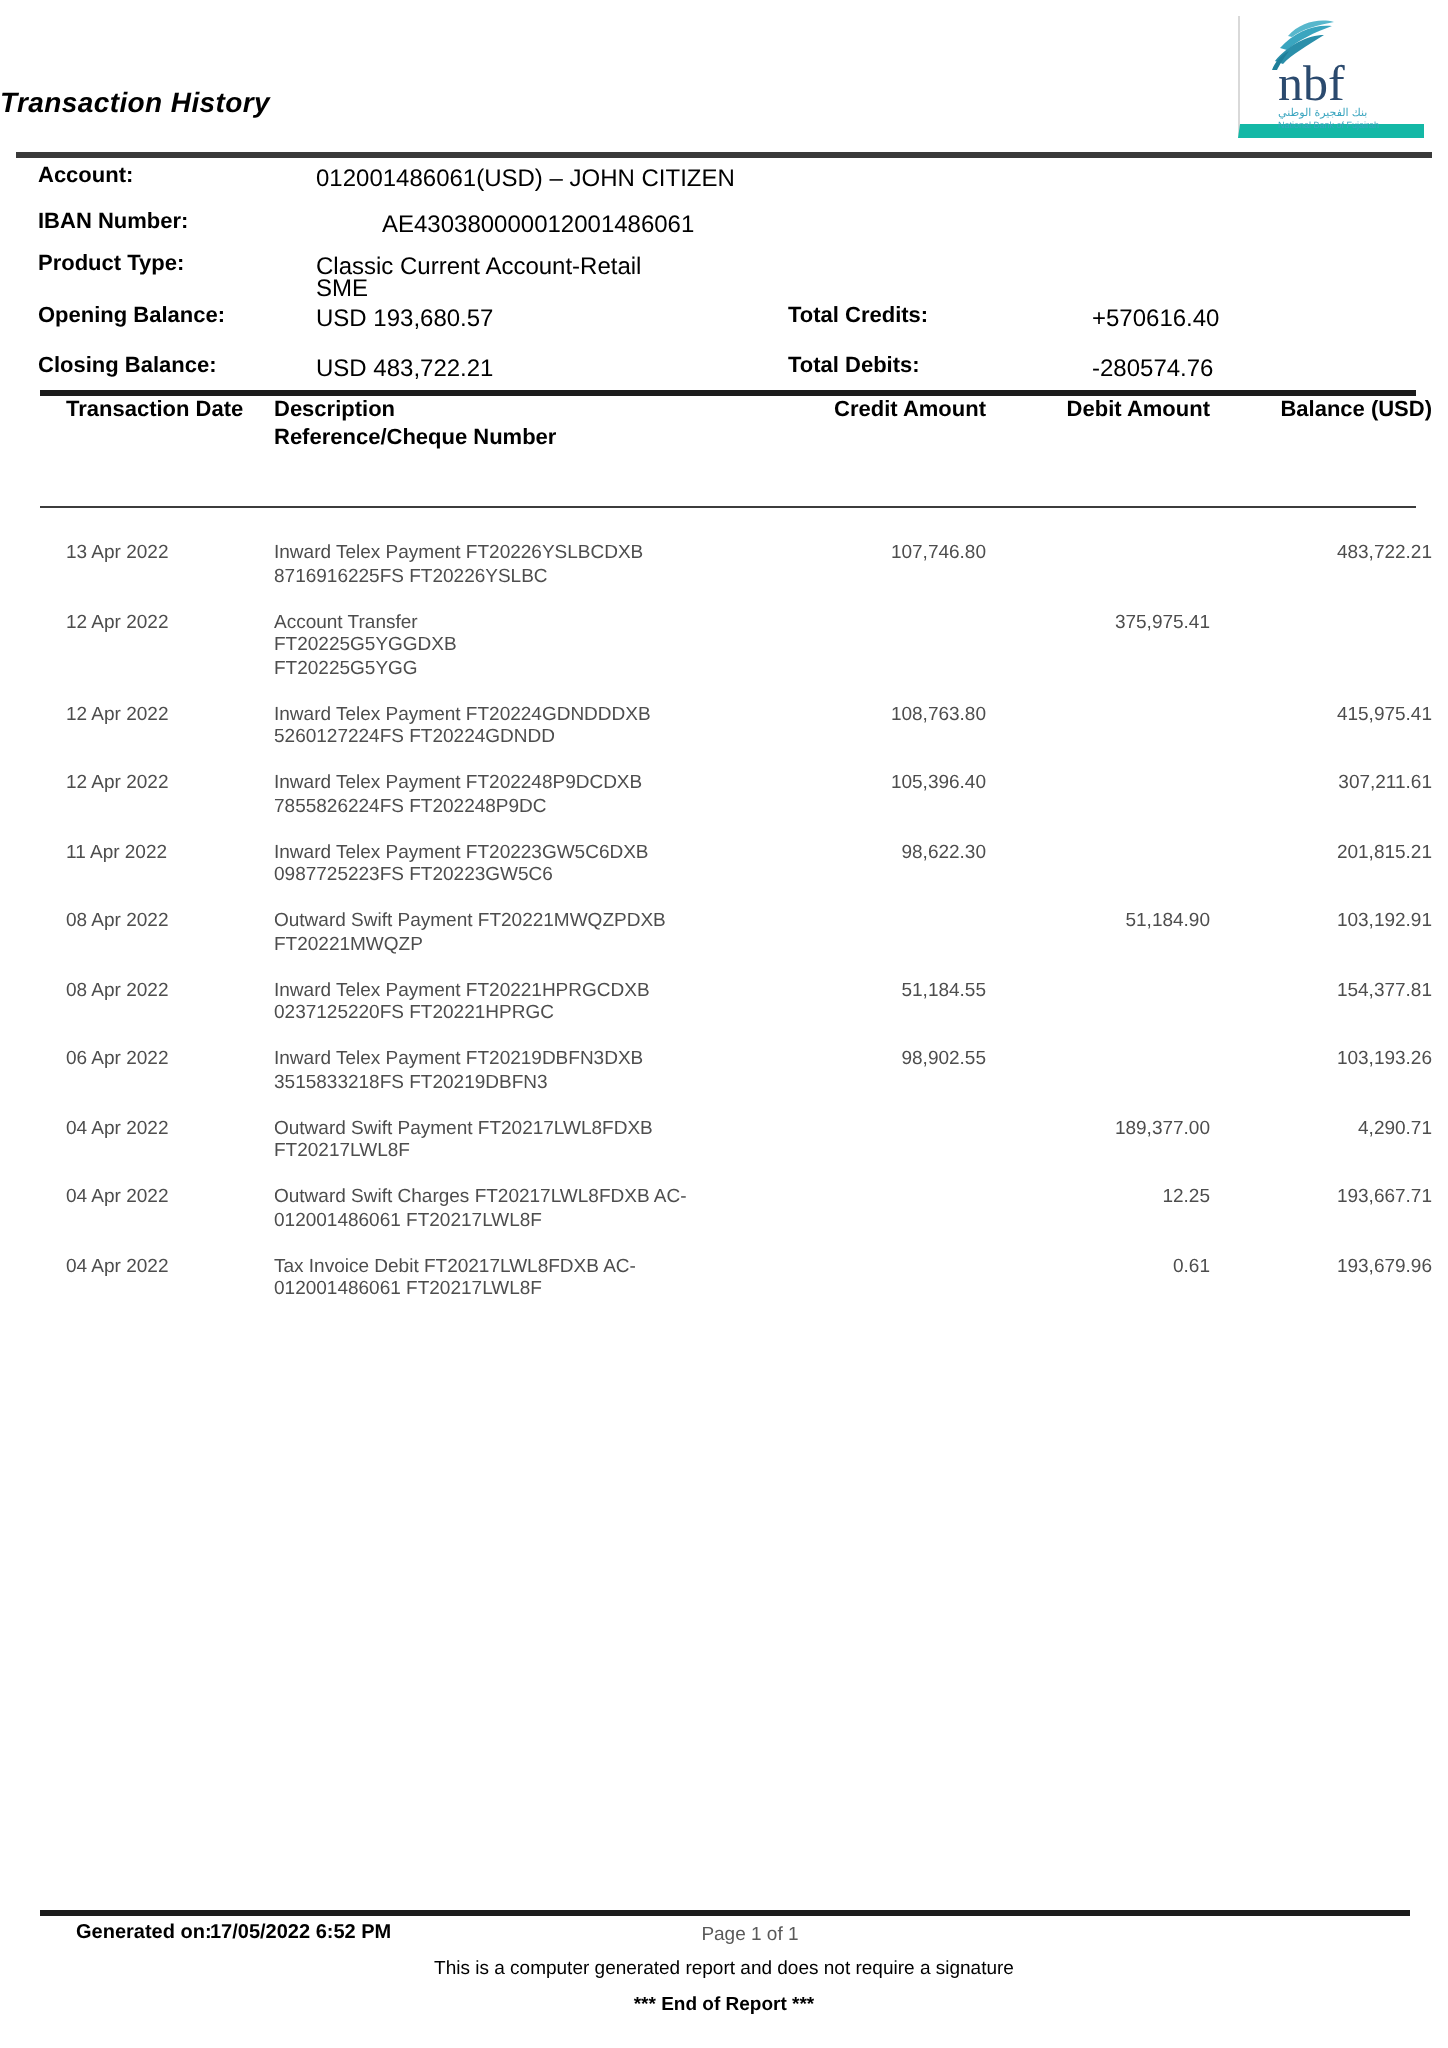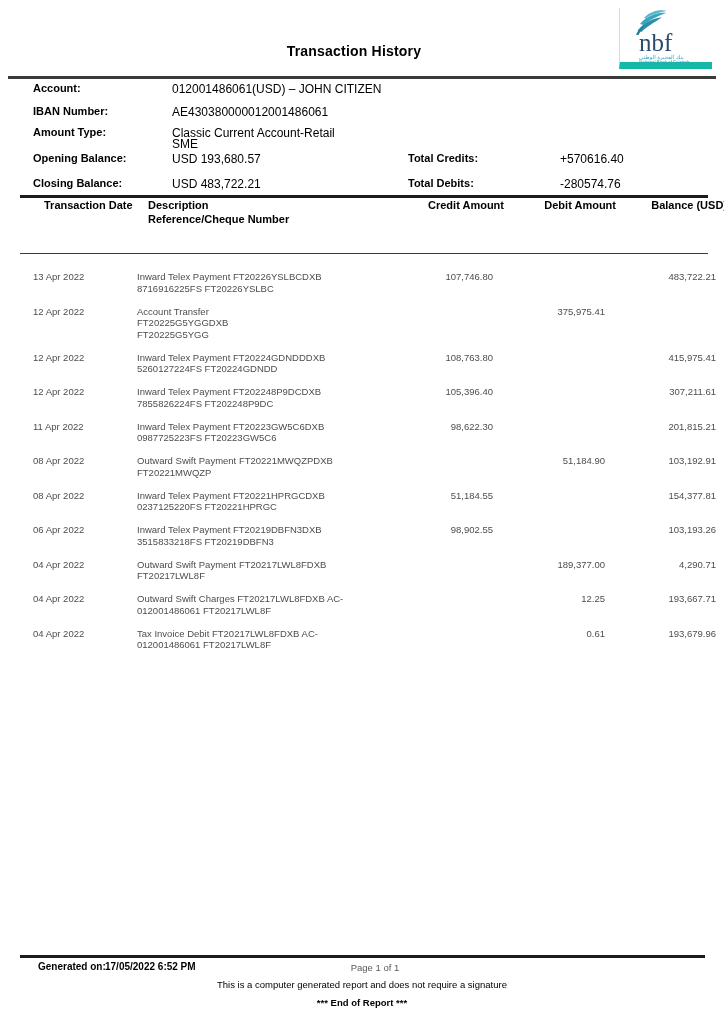--- a/index.html
+++ b/index.html
@@ -7,50 +7,50 @@
     width:724px; height:1024px; background:#ffffff; position:relative;
     font-family:"Liberation Sans", sans-serif; color:#000; overflow:hidden;
   }
   .rule { position:absolute; background:#2e2e2e; }
   #rule-title { top:76px;  left:8px;  width:708px; height:2.5px; background:#3a3a3a; }
   #rule-acct  { top:195px; left:20px; width:688px; height:2.5px; background:#1c1c1c; }
   #rule-head  { top:253px; left:20px; width:688px; height:1.3px; background:#3c3c3c; }
   #rule-foot  { top:955px; left:20px; width:685px; height:2.5px; background:#1c1c1c; }
 
   .title {
-    position:absolute; top:43px; left:0; width:708px; text-align:center;
-    font-size:14px; font-weight:bold; letter-spacing:0.2px;
+    position:absolute; top:43px; left:0; width:708px; text-align:left;
+    font-size:14px; font-weight:bold; letter-spacing:0.2px;font-style:italic;
   }
 
   
   .logo {
     position:absolute; top:8px; left:619px; width:93px; height:61px;
     border-left:1px solid #d9d9d9; border-bottom:7px solid #14b8a6;
     box-sizing:border-box; padding:1px 0 0 7px;
   }
   .logo-bird { display:block; margin-left:6px; }
   .logo-brand {
     font-family:"Liberation Serif", serif; font-size:25px; line-height:20px;
     color:#2b4a6e; margin:-3px 0 1px 12px;
   }
   .logo-arabic  { font-size:5.5px; line-height:6px; color:#3aa5bf; margin-left:12px; direction:rtl; text-align:left; width:52px; }
   .logo-english { font-size:4.5px; line-height:5px; color:#3aa5bf; margin-left:12px; transform-origin:left; }
 
   
   .acct { position:absolute; top:82px; left:0; width:724px; }
-  .acct-row { display:grid; grid-template-columns:139px 236px 152px 197px; padding-left:33px; }
-  .acct-row.r1 { height:23px; } .acct-row.r2 { height:21px; }
+  .acct-row { display:grid; grid-template-columns:139px 236px 152px 197px; padding-left:19px; }
+  .acct-row.r1 { height:23px; } .acct-row.r2 { height:21px;gap:33px; }
   .acct-row.r3 { height:26px; } .acct-row.r4 { height:25px; } .acct-row.r5 { height:18px; }
   .acct-label, .acct-label2 { font-size:11px; font-weight:bold; line-height:13px; }
   .acct-value, .acct-value2 { font-size:12px; font-weight:normal; line-height:11px; white-space:pre-line; padding-top:2px; }
 
   
   .thead {
     position:absolute; top:199px; left:0; width:724px;
-    display:grid; grid-template-columns:104px 240px 116px 112px 111px; padding-left:44px;
+    display:grid; grid-template-columns:104px 240px 116px 112px 111px; padding-left:33px;
     font-size:11px; font-weight:bold; line-height:13.5px; box-sizing:border-box;
   }
   .th-desc { white-space:pre-line; }
   .num { text-align:right; }
 
   
   .tbody { position:absolute; top:271px; left:0; width:724px; }
   .txn-row {
     display:grid; grid-template-columns:104px 240px 116px 112px 111px; padding-left:33px;
     margin-bottom:11.5px; font-size:9.5px; line-height:11.5px; color:#4d4d4d; box-sizing:border-box;
@@ -91,21 +91,21 @@
     <div></div>
       <div></div>
   </div>
   <div class="acct-row r2">
     <div class="acct-label">IBAN Number:</div>
     <div class="acct-value">AE430380000012001486061</div>
     <div></div>
       <div></div>
   </div>
   <div class="acct-row r3">
-    <div class="acct-label">Amount Type:</div>
+    <div class="acct-label">Product Type:</div>
     <div class="acct-value">Classic Current Account-Retail
 SME</div>
     <div></div>
       <div></div>
   </div>
   <div class="acct-row r4">
     <div class="acct-label">Opening Balance:</div>
     <div class="acct-value">USD 193,680.57</div>
     <div class="acct-label2">Total Credits:</div>
     <div class="acct-value2">+570616.40</div>

